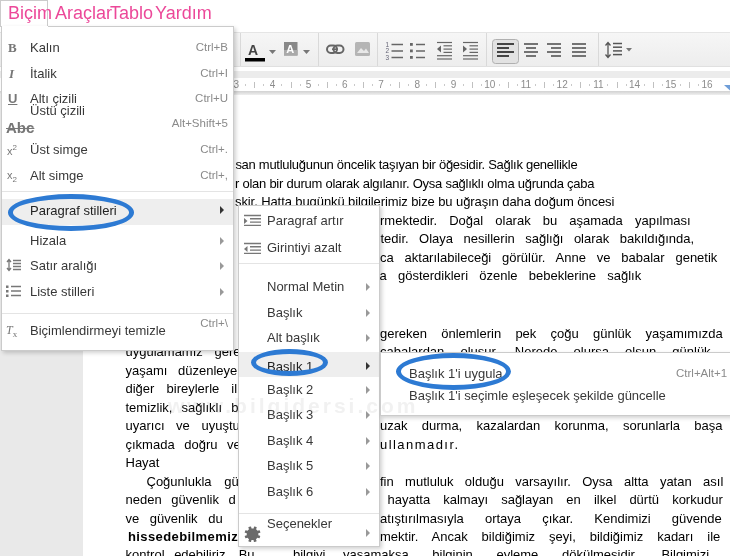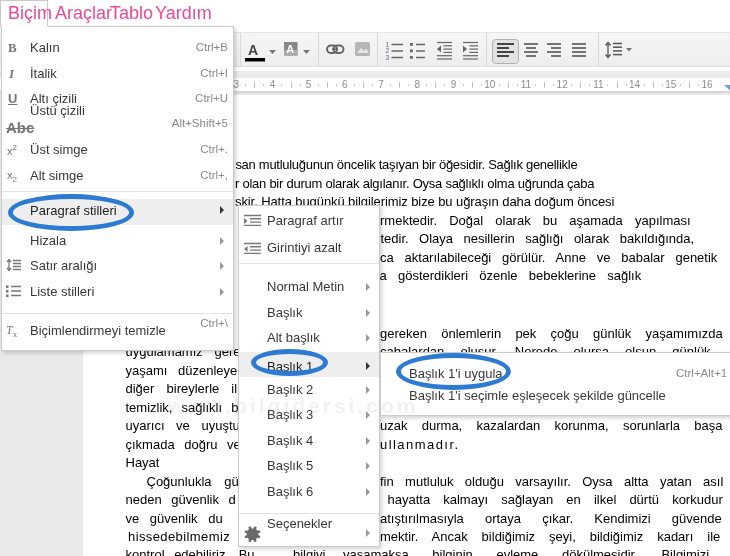--- a/index.html
+++ b/index.html
@@ -68,21 +68,21 @@
   <div class="dl" style="left:380px;top:417.4px;word-spacing:10.7px;">uzak durma, kazalardan korunma, sorunlarla başa</div>
   <div class="dl" style="left:125.5px;top:435.7px;word-spacing:6px;">çıkmada doğru ve</div>
   <div class="dl" style="left:380px;top:435.7px;letter-spacing:1.45px;">ullanmadır.</div>
   <div class="dl" style="left:125.5px;top:454.1px;">Hayat</div>
   <div class="dl" style="left:146.5px;top:472.6px;word-spacing:9px;">Çoğunlukla gü</div>
   <div class="dl" style="left:380px;top:472.6px;word-spacing:7.75px;">fin mutluluk olduğu varsayılır. Oysa altta yatan asıl</div>
   <div class="dl" style="left:125.5px;top:491px;word-spacing:6px;">neden güvenlik d</div>
   <div class="dl" style="left:387.5px;top:491px;word-spacing:9.5px;">hayatta kalmayı sağlayan en ilkel dürtü korkudur</div>
   <div class="dl" style="left:125.5px;top:509.5px;word-spacing:7px;">ve güvenlik du</div>
   <div class="dl" style="left:380px;top:509.5px;word-spacing:17.5px;">atıştırılmasıyla ortaya çıkar. Kendimizi güvende</div>
-  <div class="dl" style="left:128px;top:527.9px;letter-spacing:0.4px;">hissedebilmemiz</div>
+  <div class="dl" style="left:128px;top:527.9px;letter-spacing:0.4px;font-weight:bold;">hissedebilmemiz</div>
   <div class="dl" style="left:380px;top:527.9px;word-spacing:10.35px;">mektir. Ancak bildiğimiz şeyi, bildiğimiz kadarı ile</div>
   <div class="dl" style="left:125.5px;top:546.4px;word-spacing:6px;">kontrol edebiliriz. Bu</div>
   <div class="dl" style="left:293px;top:546.4px;">bilgiyi</div>
   <div class="dl" style="left:343px;top:546.4px;word-spacing:20px;">yaşamaksa bilginin eyleme dökülmesidir. Bilgimizi</div>
 
   <div id="toolbar"></div>
   <div id="toolstrip"></div>
   <div class="tsep" style="left:240px;"></div>
   <div class="tsep" style="left:318px;"></div>
   <div class="tsep" style="left:377px;"></div>

